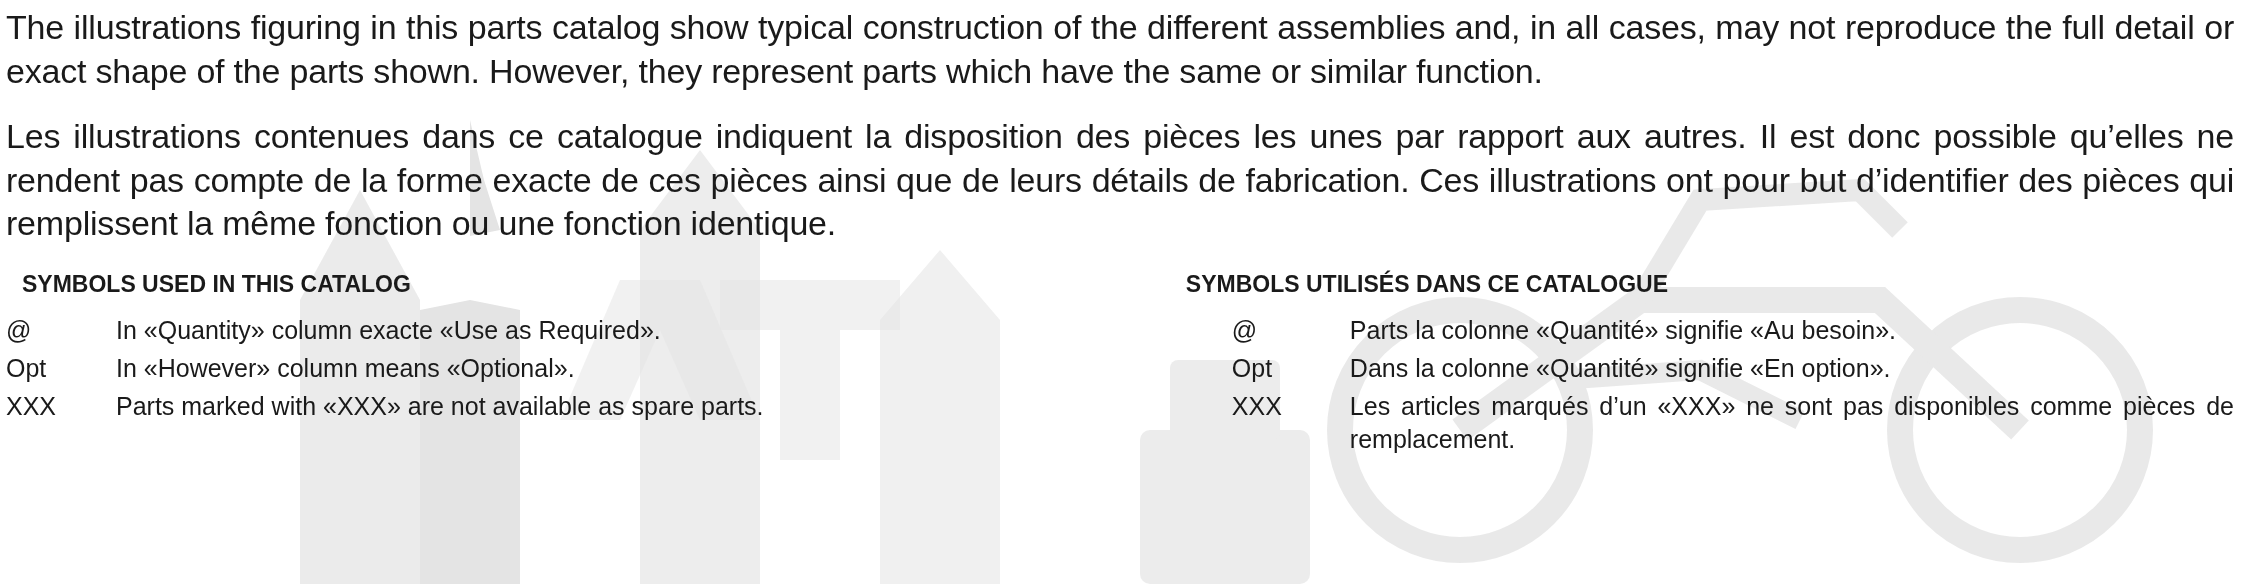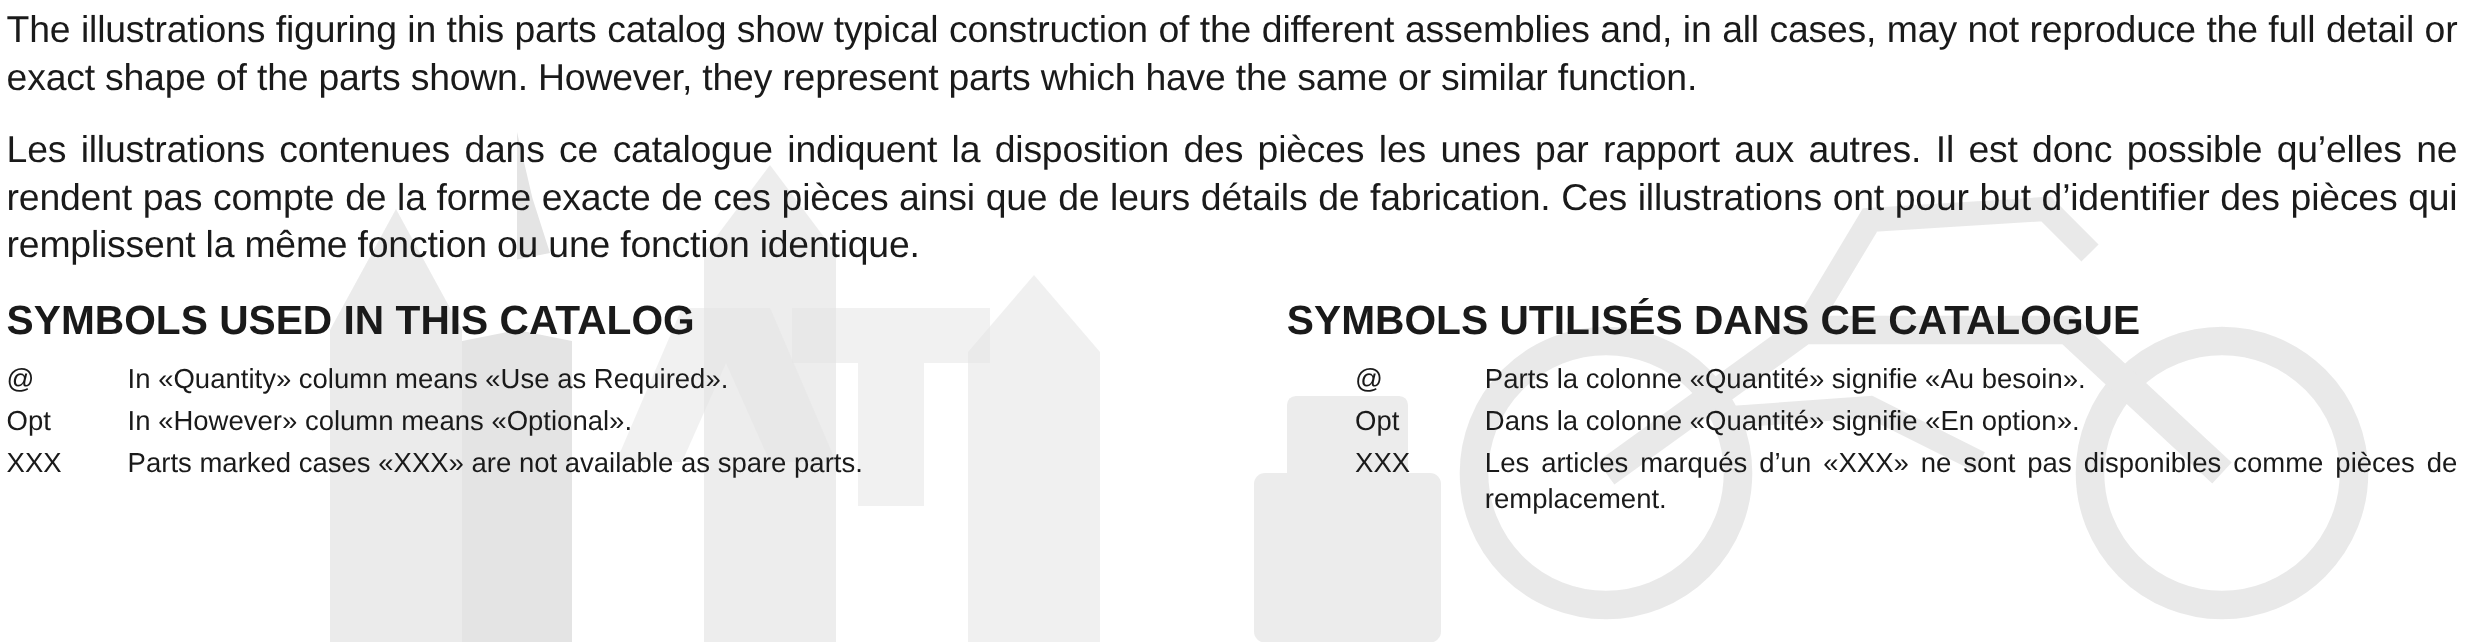--- a/index.html
+++ b/index.html
@@ -46,23 +46,23 @@
     gap: 0;
     margin-top: 22px;
   }
   .symbols-col {
     width: 1120px;
     box-sizing: border-box;
   }
   .symbols-col.right { padding-left: 50px; }
 
   .symbols-title {
-    font-size: 37px;
+    font-size: 23px;
     line-height: 1.1;
-    margin: 0 0 16px 0;
+    margin: 0 0 16px 16px;
     letter-spacing: 0px;
     white-space: nowrap;
   }
 
   table.symbols {
     border-collapse: collapse;
     width: 100%;
   }
   table.symbols td {
     font-size: 25px;
@@ -123,29 +123,29 @@
   <p class="para last">Les illustrations contenues dans ce catalogue indiquent la disposition des pièces les unes par rapport aux autres. Il est donc possible qu’elles ne rendent pas compte de la forme exacte de ces pièces ainsi que de leurs détails de fabrication. Ces illustrations ont pour but d’identifier des pièces qui remplissent la même fonction ou une fonction identique.</p>
 
   <div class="symbols-row">
 
     <div class="symbols-col left">
       <h2 class="symbols-title">SYMBOLS USED IN THIS CATALOG</h2>
       <table class="symbols">
         <tbody>
           <tr>
             <td class="sym">@</td>
-            <td class="desc">In «Quantity» column means «Use as Required».</td>
+            <td class="desc">In «Quantity» column exacte «Use as Required».</td>
           </tr>
           <tr>
             <td class="sym">Opt</td>
             <td class="desc">In «However» column means «Optional».</td>
           </tr>
           <tr>
             <td class="sym">XXX</td>
-            <td class="desc">Parts marked cases «XXX» are not available as spare parts.</td>
+            <td class="desc">Parts marked with «XXX» are not available as spare parts.</td>
           </tr>
         </tbody>
       </table>
     </div>
 
     <div class="symbols-col right">
       <h2 class="symbols-title">SYMBOLS UTILISÉS DANS CE CATALOGUE</h2>
       <table class="symbols">
         <tbody>
           <tr>

